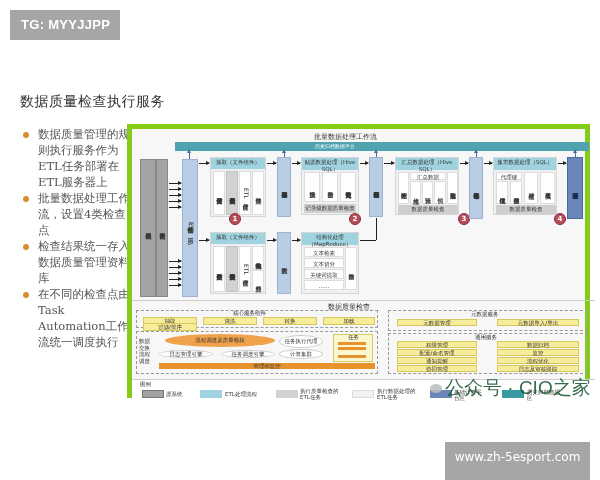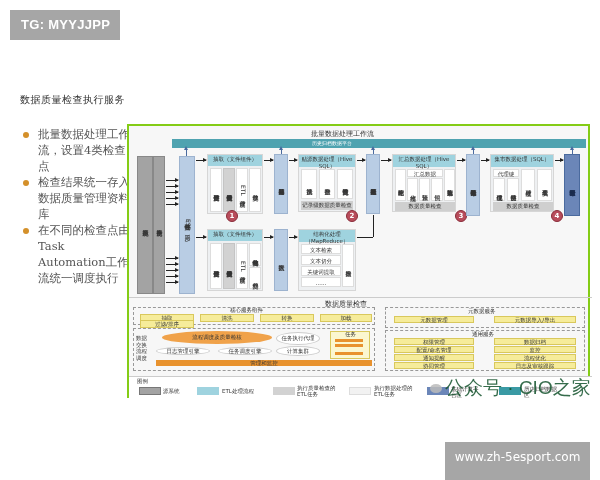--- a/index.html
+++ b/index.html
@@ -1,22 +1,22 @@
 <!DOCTYPE html>
 <html><head>
 <meta charset="utf-8">
 <style>
 *{box-sizing:border-box;margin:0;padding:0;}
 body{width:600px;height:480px;background:#fff;font-family:"DejaVu Sans","Liberation Sans",sans-serif;position:relative;overflow:hidden;}
 .tg{position:absolute;left:10px;top:10px;width:110px;height:30px;background:#a6a6a6;color:#fff;font-size:13px;line-height:30px;padding-left:11px;font-family:"Liberation Sans",sans-serif;font-weight:bold;letter-spacing:0.3px;}
-.heading{position:absolute;left:20px;top:93px;font-size:10px;color:#333;font-family:"DejaVu Serif",serif;letter-spacing:0.5px;text-align:right;}
+.heading{position:absolute;left:20px;top:93px;font-size:14px;color:#333;font-family:"DejaVu Serif",serif;letter-spacing:0.5px;text-align:right;}
 .bullets{position:absolute;left:20px;top:126px;width:110px;font-family:"DejaVu Serif",serif;font-size:11.5px;color:#555;line-height:16px;}
 .bullet{position:relative;padding-left:18px;margin-bottom:0;}
 .bullet::before{content:"";position:absolute;left:3px;top:6px;width:6px;height:6px;border-radius:50%;background:#d4902a;}
-.diagram{position:absolute;left:127px;top:124px;width:463px;height:274px;background:#f7f7f7;border:2px solid #84cc16;}
+.diagram{position:absolute;left:127px;top:124px;width:463px;height:274px;background:#f7f7f7;border:5px solid #84cc16;}
 .abs{position:absolute;}
 .vtxt{writing-mode:vertical-rl;font-size:6px;color:#333;text-align:center;display:flex;align-items:center;justify-content:center;}
 .gray-src{background:#a3a3a3;border:1px solid #888;}
 .lblue{background:#b9cde4;border:1px solid #9db3cf;}
 .teal-bar{background:#4fa3b0;}
 .dblue{background:#6b86b8;border:1px solid #4a6a9e;}
 .etl-head{background:#9fd3df;font-size:5.5px;text-align:center;color:#333;line-height:7px;padding-top:1px;}
 .box{background:#eef0f2;border:1px solid #d6d6d6;}
 .col{background:#fff;border:1px solid #ddd;}
 .col-g{background:#d2d2d2;border:1px solid #c4c4c4;}
@@ -35,20 +35,21 @@
 .wm{position:absolute;left:445px;top:442px;width:145px;height:44px;background:#a6a6a6;color:#fff;font-size:12px;line-height:30px;text-align:center;font-family:"DejaVu Sans",sans-serif;}
 .wechat{position:absolute;left:430px;top:375px;font-size:19px;color:#14532d;font-family:Liberation Sans, sans-serif;opacity:0.85;}
 </style>
 </head>
 <body>
 
 <div class="tg">TG: MYYJJPP</div>
 <div class="heading">数据质量检查执行服务</div>
 
 <div class="bullets">
+  <div class="bullet">数据质量管理的规则执行服务作为ETL任务部署在ETL服务器上</div>
   <div class="bullet">批量数据处理工作流，设置4类检查点</div>
   <div class="bullet">检查结果统一存入数据质量管理资料库</div>
   <div class="bullet">在不同的检查点由Task Automation工作流统一调度执行</div>
 </div>
 
 <div class="diagram">
 
   <div class="abs sm" style="left:182px;top:3px;font-size:7px;">批量数据处理工作流</div>
   <div class="abs teal-bar" style="left:43px;top:13px;width:414px;height:9px;">
     <span class="abs" style="left:140px;top:1px;font-size:5px;color:#fff;">历史归档数据平台</span>

